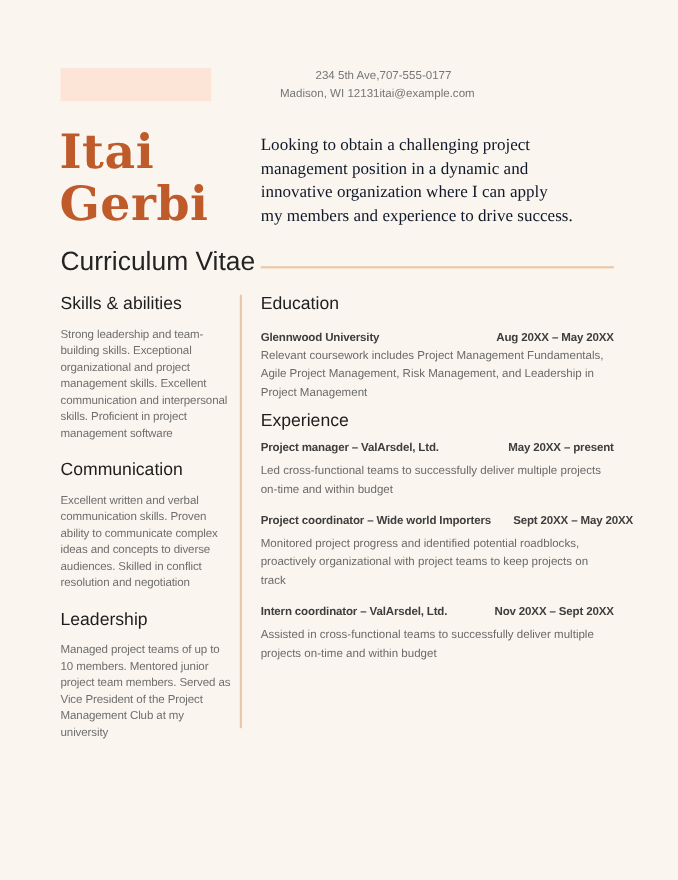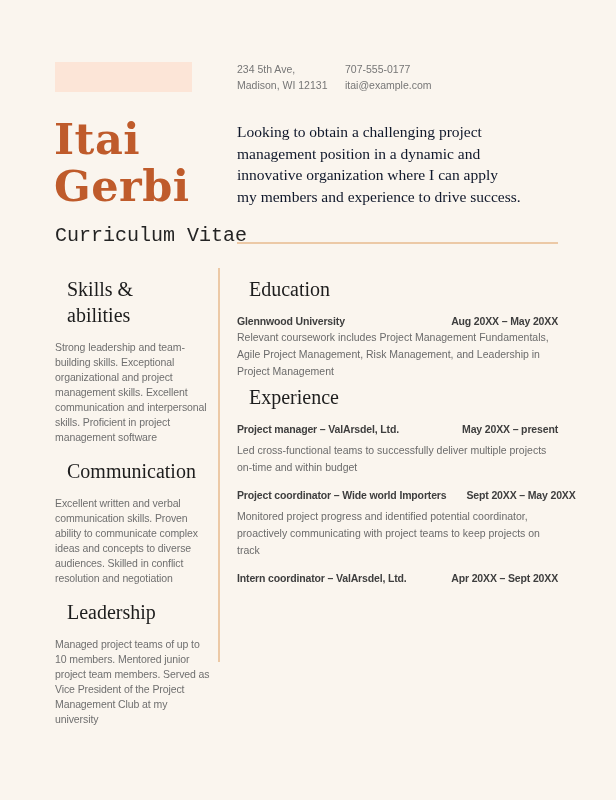--- a/index.html
+++ b/index.html
@@ -19,53 +19,53 @@
   .page{position:relative;width:616px;height:800px;overflow:hidden;}
 
   .accent-block{
     position:absolute;left:55px;top:62px;width:137px;height:30px;
     background:var(--accent-peach);
   }
   .contact{
     position:absolute;left:237px;top:61px;display:flex;
     font-size:10.5px;line-height:16px;color:#767676;
   }
-  .contact .col1{width:108px;}
+  .contact .col1{width:108px;text-align:right;}
 
   .name{
     position:absolute;left:54px;top:116px;margin:0;
     font-family:"DejaVu Serif", serif;font-weight:bold;
     font-size:43px;line-height:47px;letter-spacing:0.5px;
     color:var(--accent-orange);
   }
   .name span{display:block;}
 
   .subtitle{
     position:absolute;left:55px;top:224px;
-    font-family:Liberation Mono, monospace;font-size:20px;color:#242424;
+    font-family:Liberation Sans, sans-serif;font-size:24px;color:#242424;
   }
 
   .objective{
     position:absolute;left:237px;top:121px;width:330px;
     font-family:"Liberation Serif", serif;
     font-size:15.5px;line-height:21.5px;color:#0f172a;
   }
 
   .hrule{
     position:absolute;left:237px;top:242px;width:321px;height:2px;
     background:var(--rule-tan);
   }
   .vrule{
     position:absolute;left:218px;top:268px;width:2px;height:394px;
     background:var(--rule-tan);
   }
 
   h2{
-    margin:12px;font-family:Liberation Serif, serif;font-weight:normal;
-    font-size:20px;line-height:26px;color:var(--heading-color);
+    margin:0;font-family:Liberation Sans, sans-serif;font-weight:normal;
+    font-size:16px;line-height:26px;color:var(--heading-color);
   }
 
   .left-col{position:absolute;left:55px;top:264px;width:158px;}
   .left-col .sec p{
     margin:7px 0 0;font-size:10.5px;line-height:15px;
     color:#6f6f6f;letter-spacing:-0.1px;
   }
   .left-col .sec + .sec{margin-top:13px;}
 
   .right-col{position:absolute;left:237px;top:264px;width:321px;}
@@ -150,24 +150,25 @@
         <span class="dates">May 20XX – present</span>
       </div>
       <p>Led cross-functional teams to successfully deliver multiple projects on-time and within budget</p>
     </div>
 
     <div class="job">
       <div class="row">
         <span>Project coordinator – Wide world Importers</span>
         <span class="dates">Sept 20XX – May 20XX</span>
       </div>
-      <p>Monitored project progress and identified potential coordinator, proactively communicating with project teams to keep projects on track</p>
+      <p>Monitored project progress and identified potential roadblocks, proactively organizational with project teams to keep projects on track</p>
     </div>
 
     <div class="job">
       <div class="row">
         <span>Intern coordinator – ValArsdel, Ltd.</span>
-        <span class="dates">Apr 20XX – Sept 20XX</span>
+        <span class="dates">Nov 20XX – Sept 20XX</span>
       </div>
+      <p>Assisted in cross-functional teams to successfully deliver multiple projects on-time and within budget</p>
     </div>
   </div>
 
 </div>
 
 </body></html>

